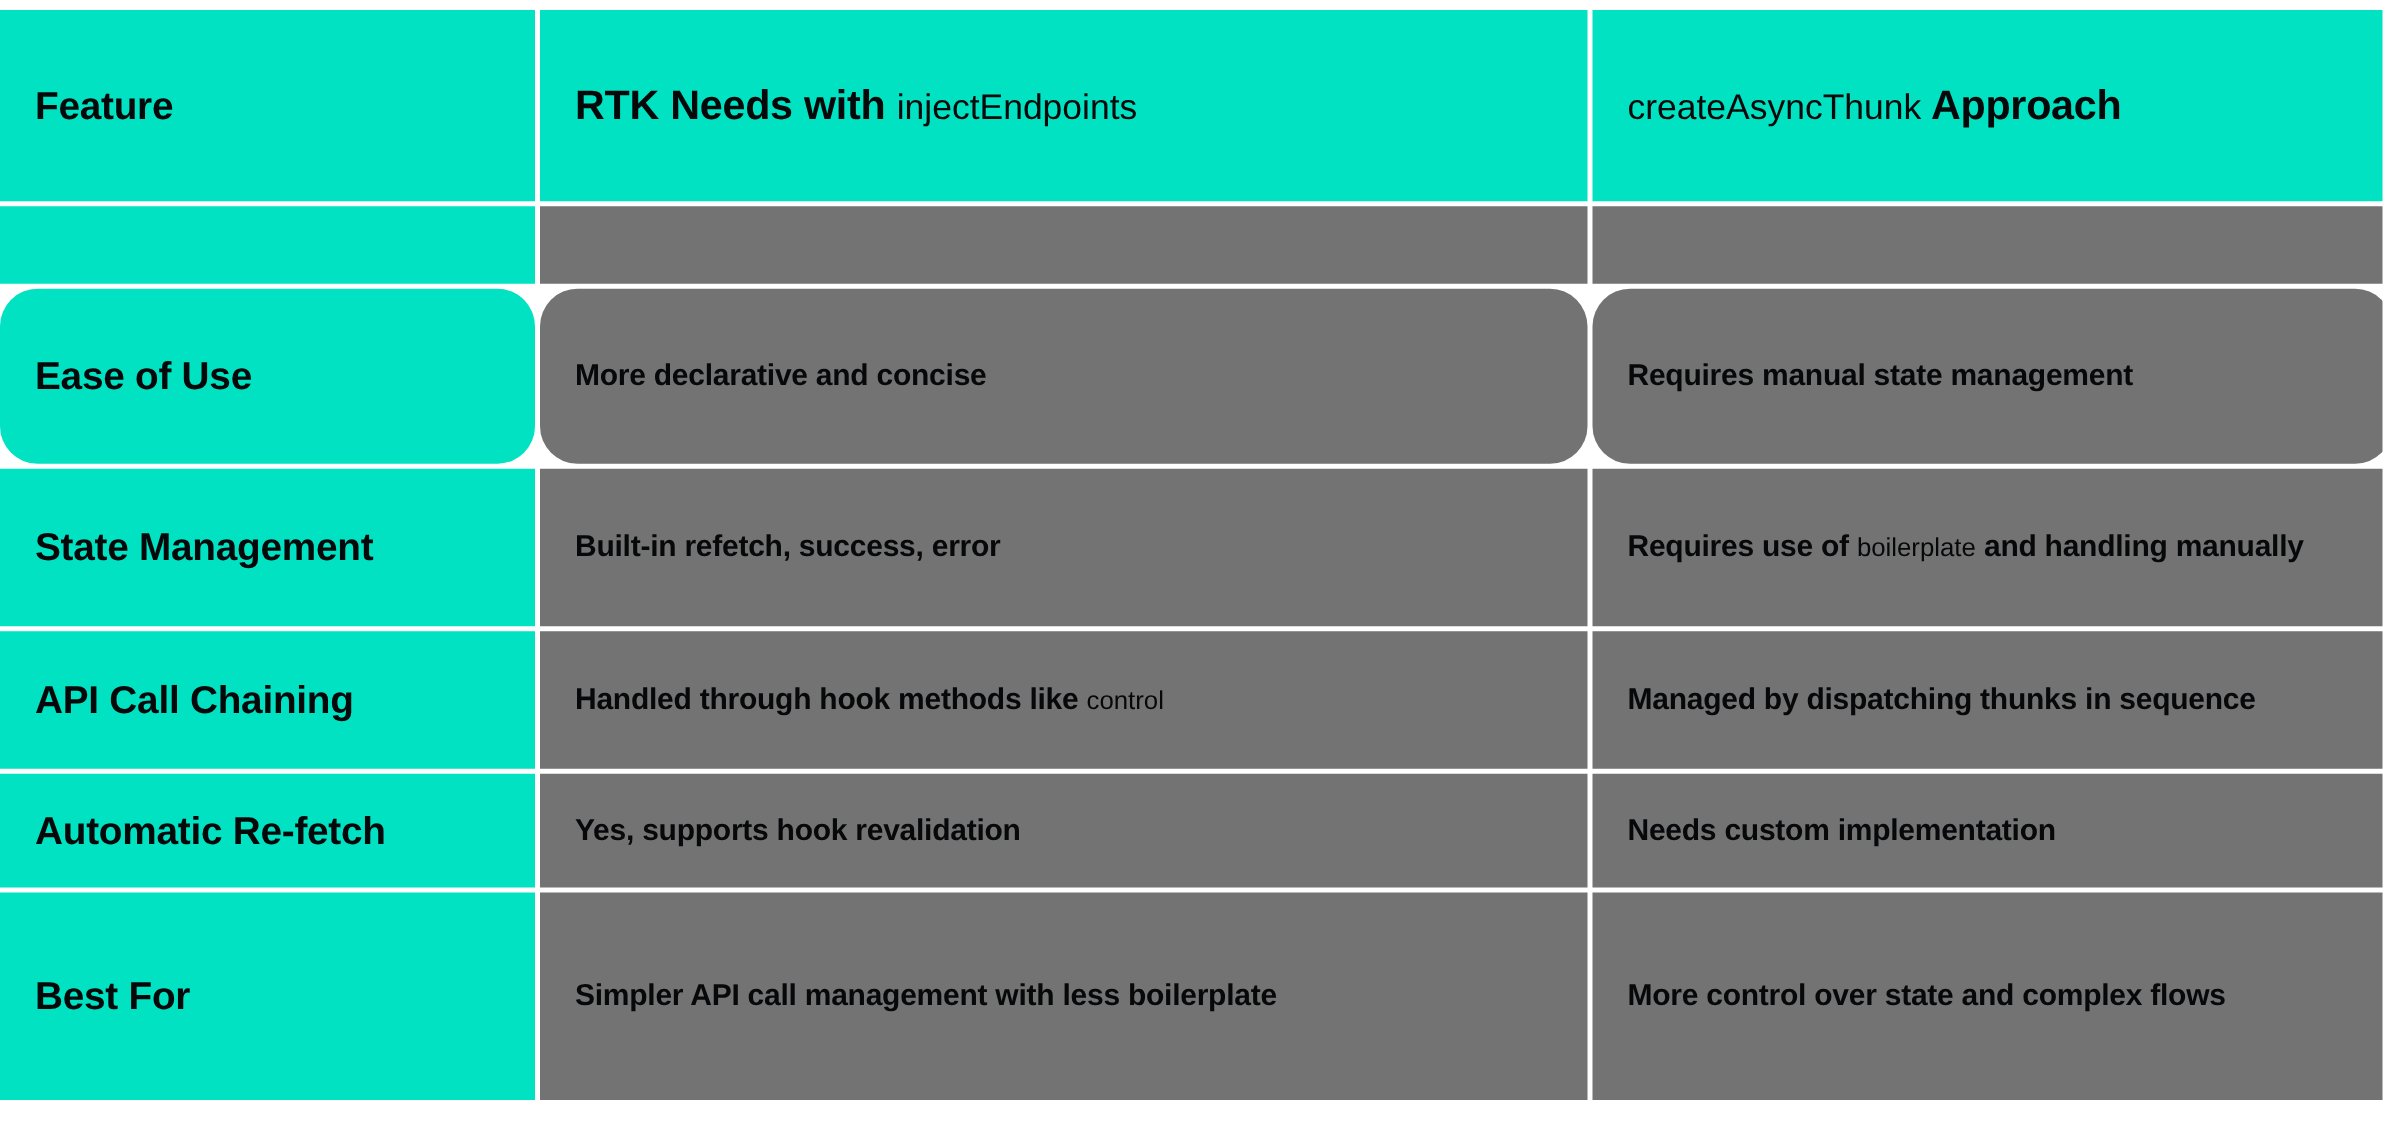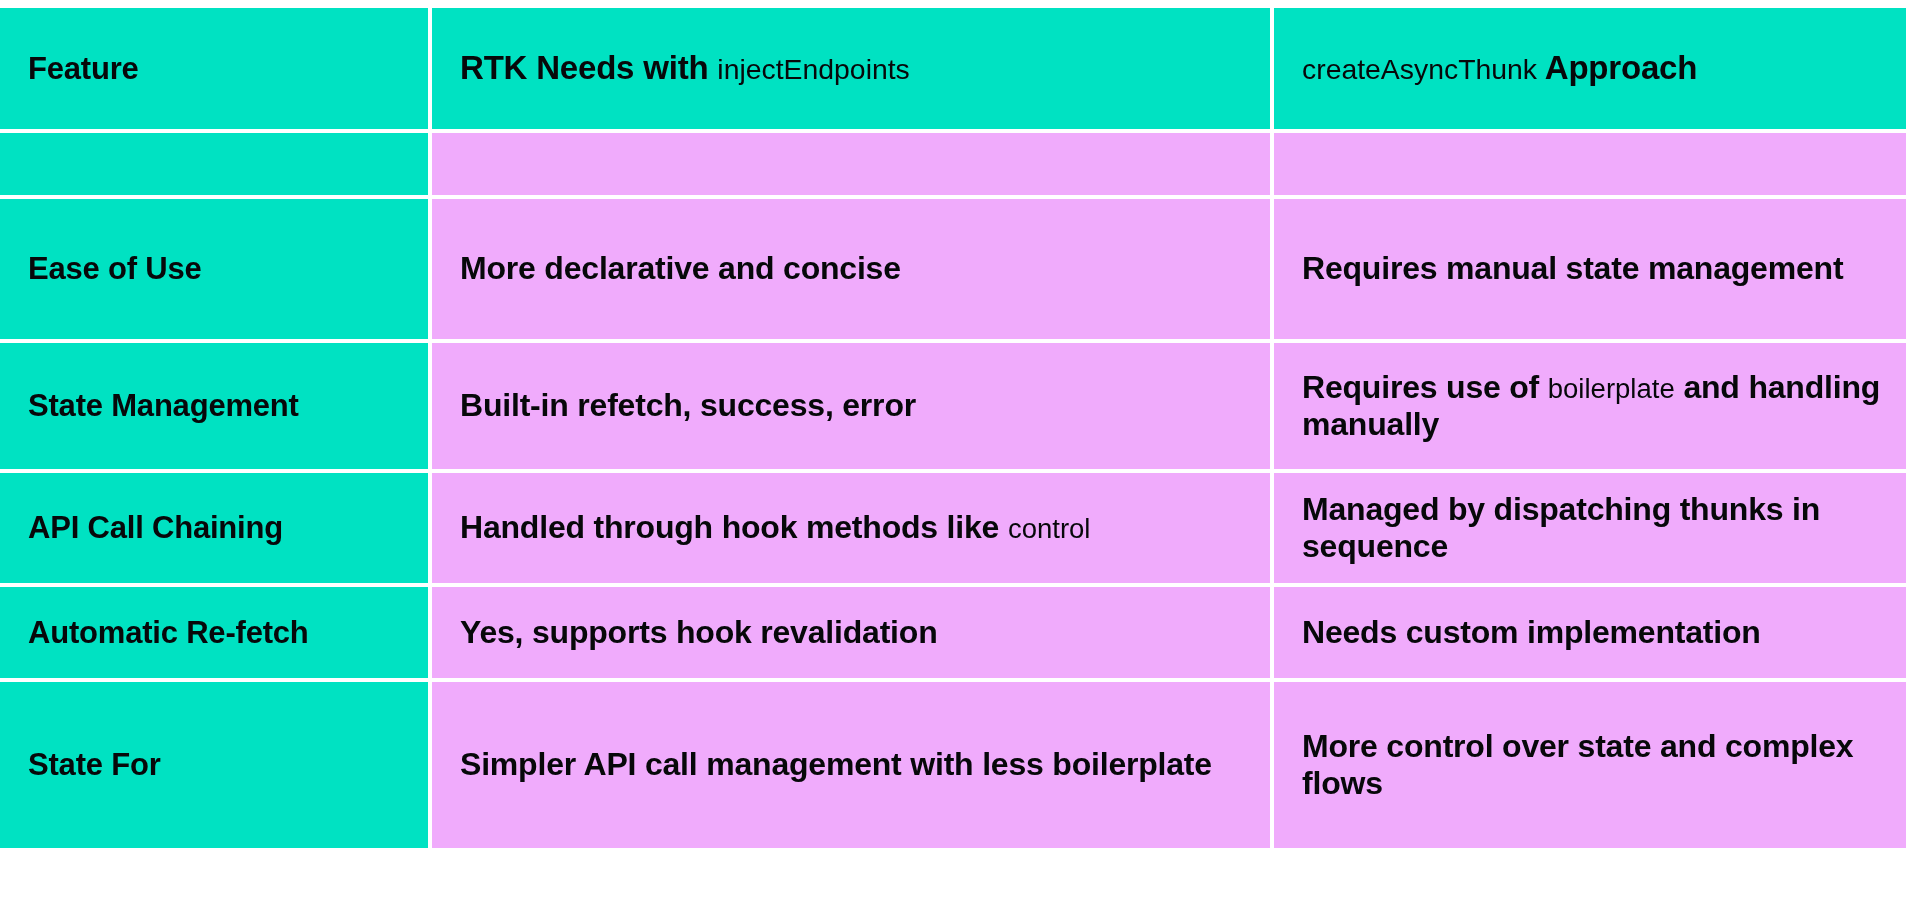--- a/index.html
+++ b/index.html
@@ -42,37 +42,37 @@
     vertical-align: middle;
     font-weight: 700;
     color: #07080a;
     letter-spacing: -0.2px;
     line-height: 1.16;
   }
 
   
   thead th {
     background: #00e2c2;
-    height: 121px;
+    height: 153px;
     font-size: 33px;
   }
   thead th.h-feature { font-size: 31px; }
 
   
   tbody td.label {
     background: #00e2c2;
     font-size: 31px;
   }
   tbody td.val {
-    background: #f0abfc;
-    font-size: 32px;
+    background: #737373;
+    font-size: 24px;
   }
 
   tbody tr.r1 td { height: 62px; }
-  tbody tr.r2 td { height: 140px; }
+  tbody tr.r2 td { height: 140px; border-radius: 30px; }
   tbody tr.r3 td { height: 126px; }
   tbody tr.r4 td { height: 110px; }
   tbody tr.r5 td { height: 91px; }
   tbody tr.r6 td { height: 166px; }
 
   
   .code {
     font-family: Liberation Sans, sans-serif;
     font-weight: 400;
     font-size: 0.86em;
@@ -136,21 +136,21 @@
       <tr class="r5">
         <td class="label">
             <span class="cell-text">Automatic Re-fetch</span>
           </td>
         <td class="val"><span>Yes, supports hook revalidation</span><span class="code"></span><span></span></td>
         <td class="val"><span>Needs custom implementation</span><span class="code"></span><span></span></td>
       </tr>
 
       <tr class="r6">
         <td class="label">
-            <span class="cell-text">State For</span>
+            <span class="cell-text">Best For</span>
           </td>
         <td class="val"><span>Simpler API call management with less boilerplate</span><span class="code"></span><span></span></td>
         <td class="val"><span>More control over state and complex flows</span><span class="code"></span><span></span></td>
       </tr>
 
     </tbody>
   </table>
 
 </div>
 

